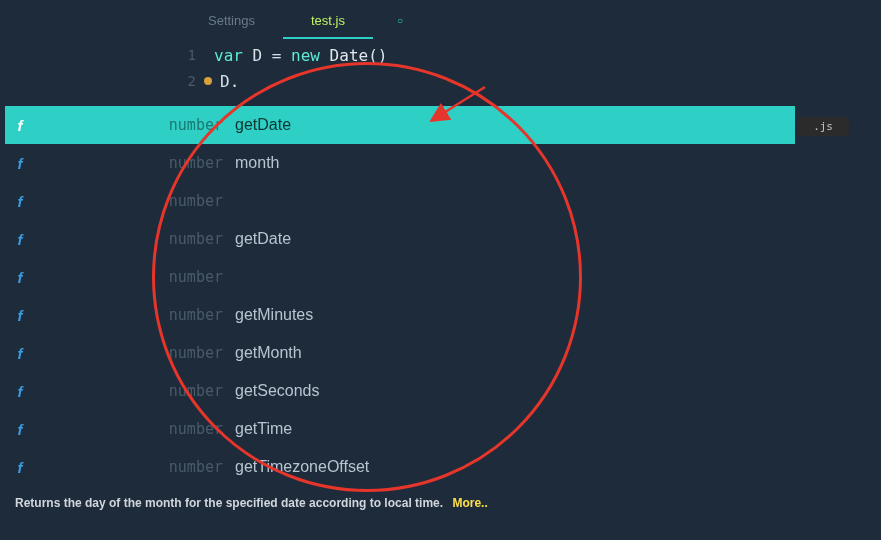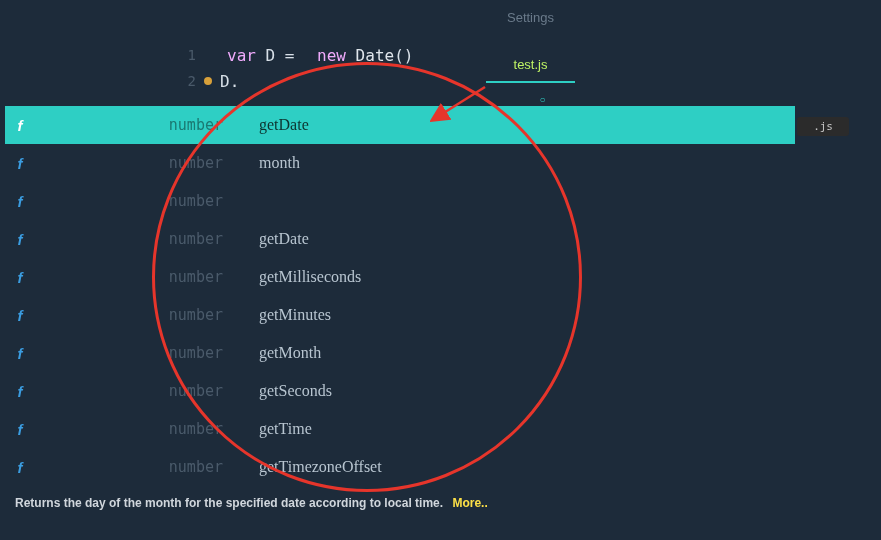--- a/index.html
+++ b/index.html
@@ -10,22 +10,21 @@
       font-family: "Segoe UI", Arial, sans-serif;
       color: #8899a6;
       overflow: hidden;
       position: relative;
     }
     .tab-bar {
       display: flex;
       align-items: center;
       padding-left: 180px;
       height: 40px;
-      gap: 12px;
-      flex-direction: column;
+      gap: 0;
     }
     .tab {
       padding: 10px 28px;
       font-size: 13px;
       color: #6a7a8a;
       cursor: pointer;
       position: relative;
     }
     .tab.active {
       color: #bef264;
@@ -60,21 +59,21 @@
       color: #4a5a6a;
       font-size: 14px;
       font-family: "Consolas", monospace;
     }
     .line-code {
       padding-left: 18px;
       font-family: "Consolas", monospace;
       font-size: 16px;
       color: #d8e0e8;
     }
-    .kw { color: #f0abfc; margin-left: 13px; }
+    .kw { color: #5eead4; }
     .cls { color: #e0e6ec; }
     .modified-dot {
       width: 8px; height: 8px; border-radius: 50%;
       background: #d8a03a; display: inline-block; margin-left: 8px; margin-right: -2px;
     }
     .autocomplete {
       position: absolute;
       top: 106px;
       left: 5px;
       width: 790px;
@@ -103,22 +102,21 @@
       text-align: right;
       padding-right: 12px;
       color: #4a5a6a;
       font-size: 15px;
       font-family: "Consolas", monospace;
     }
     .ac-row.selected .ac-type { color: #1a7a72; }
     .ac-name {
       color: #b8c5d0;
       font-size: 16px;
-      font-family: Liberation Serif, serif;
-      margin-left: 24px;
+      font-family: Liberation Sans, sans-serif;
     }
     .ac-row.selected .ac-name { color: #0d3530; font-weight: 500; }
     .doc-bar {
       position: absolute;
       top: 489px;
       left: 5px;
       width: 790px;
       padding: 7px 10px;
       font-size: 12px;
       color: #d0d6dc;
@@ -195,21 +193,20 @@
     <span class="ac-type">number</span>
   </div>
   <div class="ac-row">
     <span class="ac-icon">f</span>
     <span class="ac-type">number</span>
     <span class="ac-name">getDate</span>
   </div>
   <div class="ac-row">
     <span class="ac-icon">f</span>
     <span class="ac-type">number</span>
-    <span class="ac-name">getMilliseconds</span>
   </div>
   <div class="ac-row">
     <span class="ac-icon">f</span>
     <span class="ac-type">number</span>
     <span class="ac-name">getMinutes</span>
   </div>
   <div class="ac-row">
     <span class="ac-icon">f</span>
     <span class="ac-type">number</span>
     <span class="ac-name">getMonth</span>

